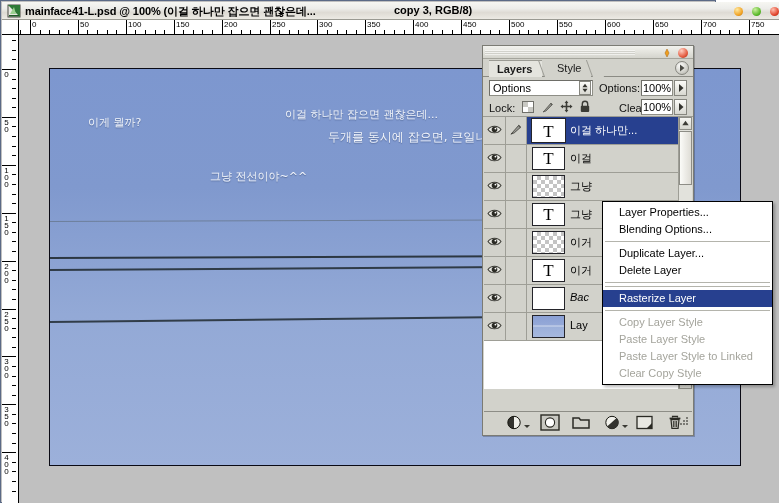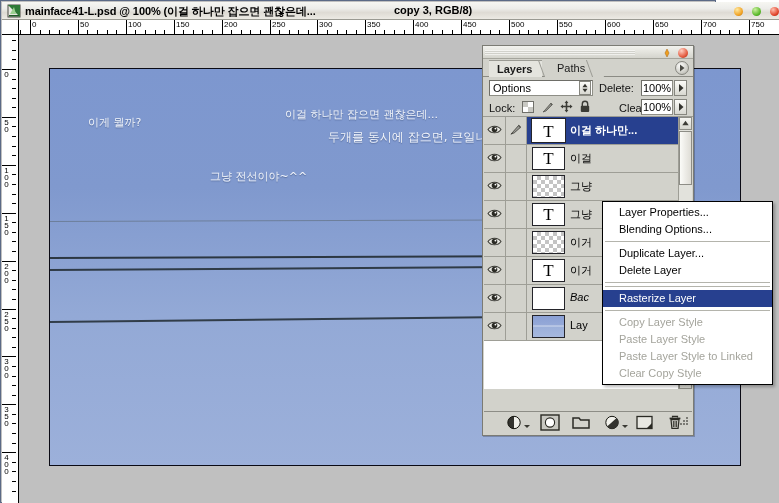--- a/index.html
+++ b/index.html
@@ -254,21 +254,21 @@
     background-color: #ffffff;
   }
   .thumb-sky {
     background: linear-gradient(to bottom, #8aa0d4 0%, #95a9d8 44%, #dfe6f3 47%, #9cb0da 52%, #a6b8de 100%);
   }
   .layer-name {
     position: absolute; left: 86px; top: 6px;
     font-size: 11px; color: #000;
     white-space: nowrap;
   }
-  .layer-row.selected .layer-name { color: #ffffff; font-weight: bold; }
+  .layer-row.selected .layer-name { color: #ffffff; font-weight: normal; }
   .layer-name.italic { font-style: italic; }
   .folder-arrow {
     position: absolute; left: 50px; top: 10px;
     width: 0; height: 0;
     border-left: 6px solid #5a5a54;
     border-top: 4px solid transparent;
     border-bottom: 4px solid transparent;
   }
   .folder-icon {
     position: absolute; left: 62px; top: 8px; width: 15px; height: 11px;
@@ -529,39 +529,39 @@
       </svg>
       <div id="palette-close"></div>
     </div>
 
     <div id="tab-strip">
       <div class="ptab active" style="left:6px;">
         <span>Layers</span>
       </div>
       <div class="ptab-slant" style="left:58px;"></div>
       <div class="ptab" style="left:66px;">
-        <span>Paths</span>
+        <span>Style</span>
       </div>
       <div class="ptab-slant" style="left:106px;"></div>
       <div id="palette-menu-btn">
         <svg viewBox="0 0 12 12" width="12" height="12">
           <path d="M4 2.5 L8.5 6 L4 9.5 Z" fill="#4a4a44"></path>
         </svg>
       </div>
     </div>
 
     <div id="blend-row">
       <div class="field" style="left:6px; top:3px; width:104px; height:16px;">Options</div>
       <div class="spinbox" style="left:96px; top:4px; height:14px;">
         <svg viewBox="0 0 10 14" width="10" height="12">
           <path d="M5 2 L8 6 L2 6 Z" fill="#33332e"></path>
           <path d="M5 12 L8 8 L2 8 Z" fill="#33332e"></path>
         </svg>
       </div>
-      <div class="lbl" style="left:116px; top:5px;">Delete:</div>
+      <div class="lbl" style="left:116px; top:5px;">Options:</div>
       <div class="field" style="left:158px; top:3px; width:32px; height:16px; text-align:center; padding-left:0;">100%</div>
       <div class="spinbox" style="left:191px; top:3px; height:16px; width:13px;">
         <svg viewBox="0 0 12 14" width="12" height="14">
           <path d="M4 3 L8.5 7 L4 11 Z" fill="#33332e"></path>
         </svg>
       </div>
     </div>
 
     <div id="lock-row">
       <div class="lbl" style="left:6px; top:5px;">Lock:</div>

